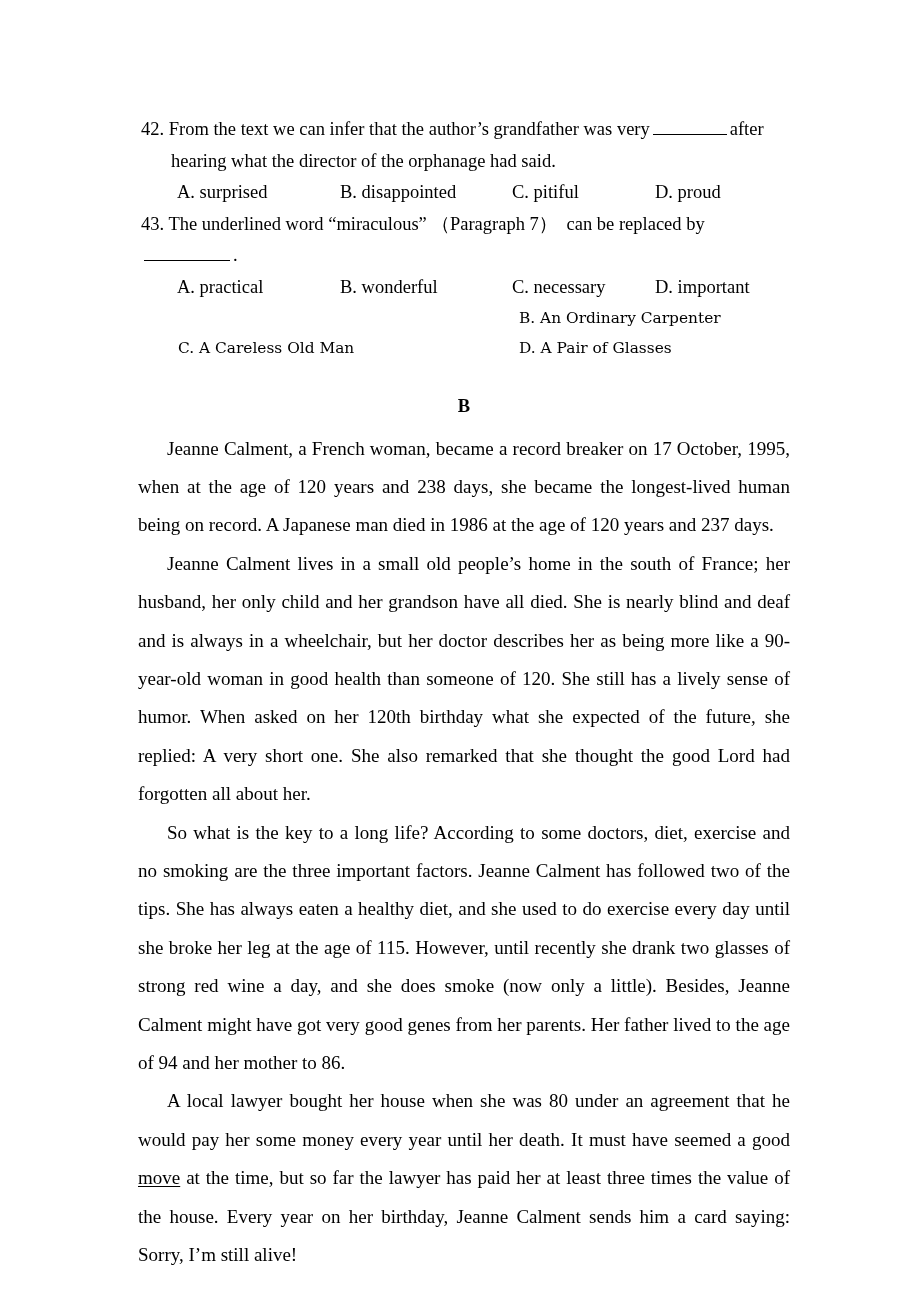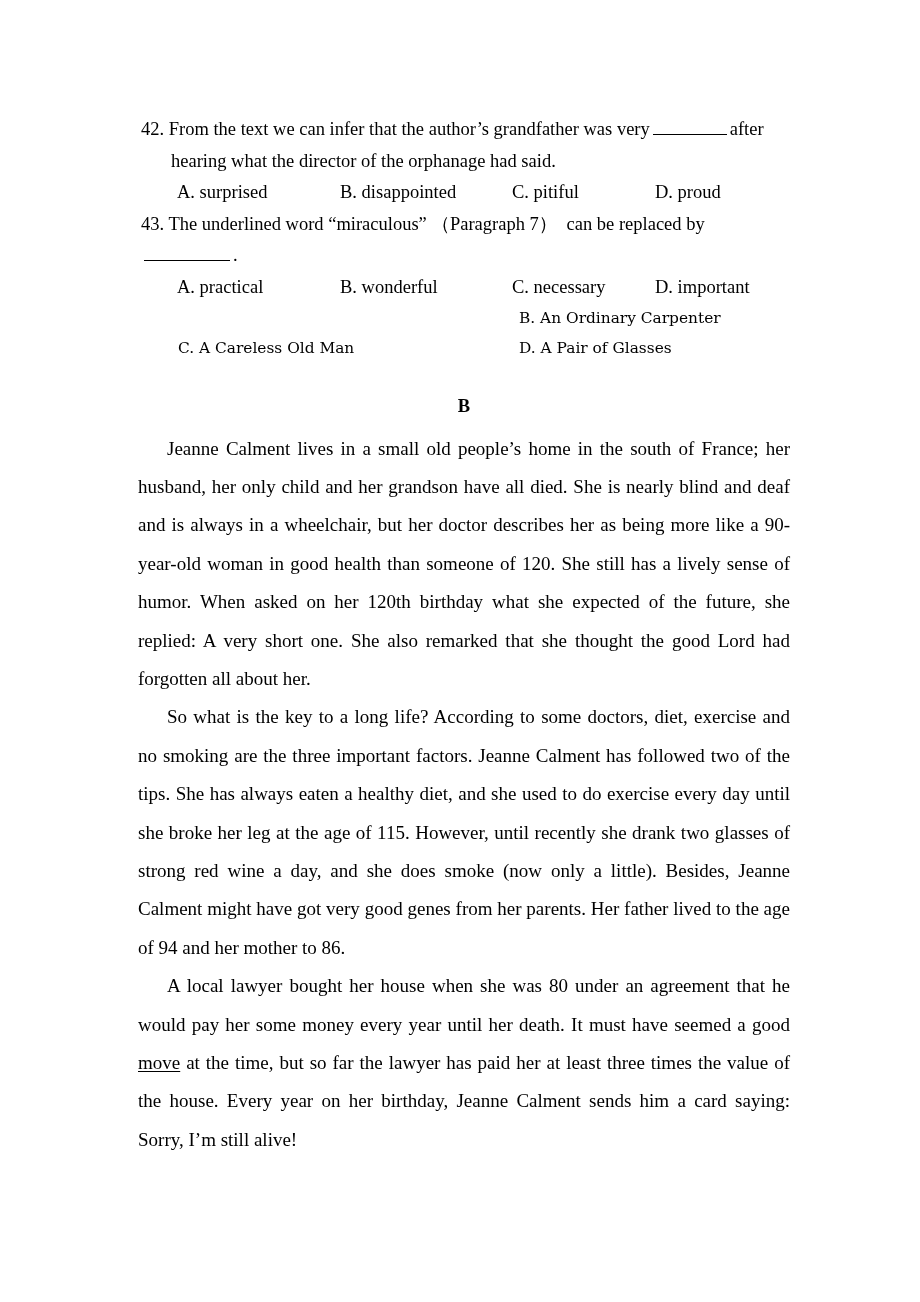--- a/index.html
+++ b/index.html
@@ -144,19 +144,20 @@
     <div class="opts2-44">
       <span class="cL">C. A Careless Old Man</span>
       <span class="cR">D. A Pair of Glasses</span>
     </div>
 
     <div style="height:28px;"></div>
     <div class="section-letter">B</div>
 
     <div style="height:7px;"></div>
 
+    <p class="para">Jeanne Calment, a French woman, became a record breaker on 17 October, 1995, when at the age of 120 years and 238 days, she became the longest-lived human being on record. A Japanese man died in 1986 at the age of 120 years and 237 days.</p>
     <p class="para">Jeanne Calment lives in a small old people’s home in the south of France; her husband, her only child and her grandson have all died. She is nearly blind and deaf and is always in a wheelchair, but her doctor describes her as being more like a 90-year-old woman in good health than someone of 120. She still has a lively sense of humor. When asked on her 120th birthday what she expected of the future, she replied: A very short one. She also remarked that she thought the good Lord had forgotten all about her.</p>
     <p class="para">So what is the key to a long life? According to some doctors, diet, exercise and no smoking are the three important factors. Jeanne Calment has followed two of the tips. She has always eaten a healthy diet, and she used to do exercise every day until she broke her leg at the age of 115. However, until recently she drank two glasses of strong red wine a day, and she does smoke (now only a little). Besides, Jeanne Calment might have got very good genes from her parents. Her father lived to the age of 94 and her mother to 86.</p>
 
     <p class="para"><span>A local lawyer bought her house when she was 80 under an agreement that he would pay her some money every year until her death. It must have seemed a good </span><u class="underlined">move</u><span> at the time, but so far the lawyer has paid her at least three times the value of the house. Every year on her birthday, Jeanne Calment sends him a card saying: Sorry, I’m still alive!</span></p>
 
   </div>
 </div>
 
 </body></html>

